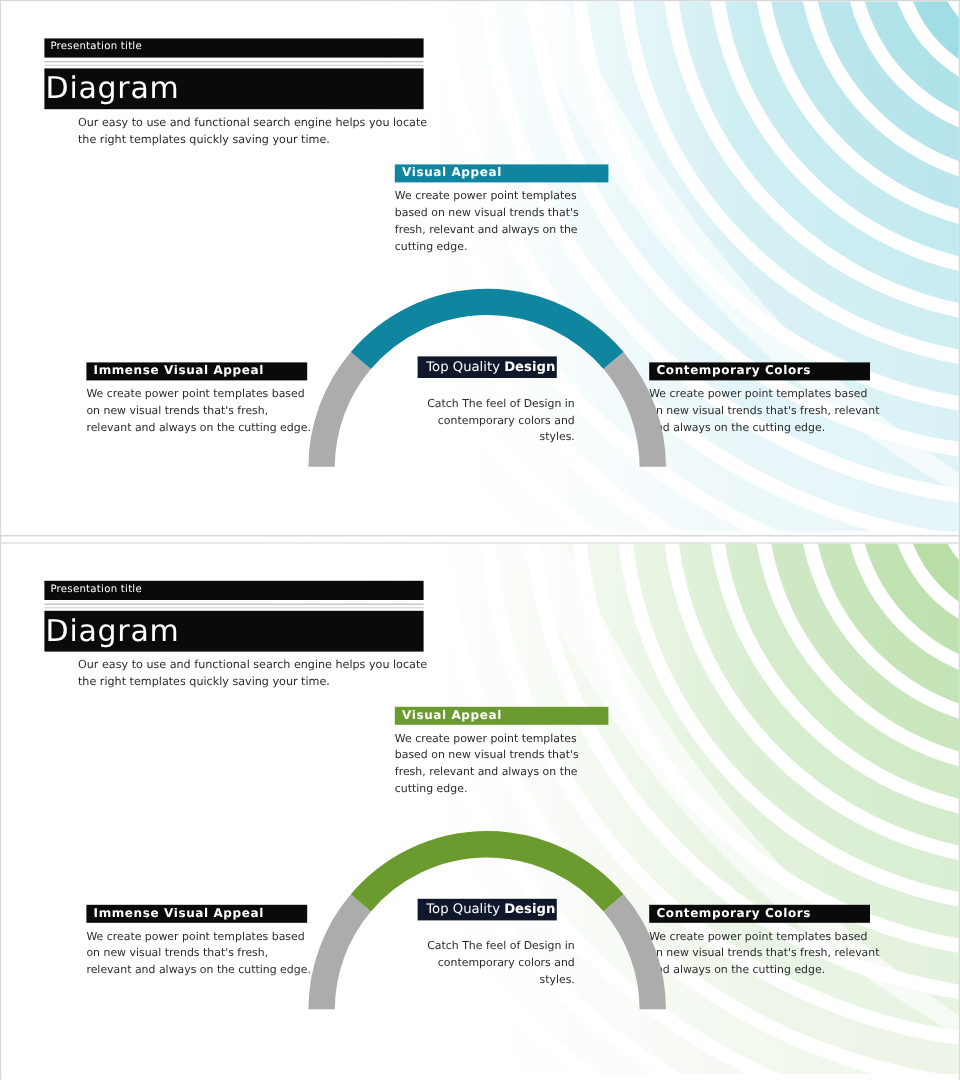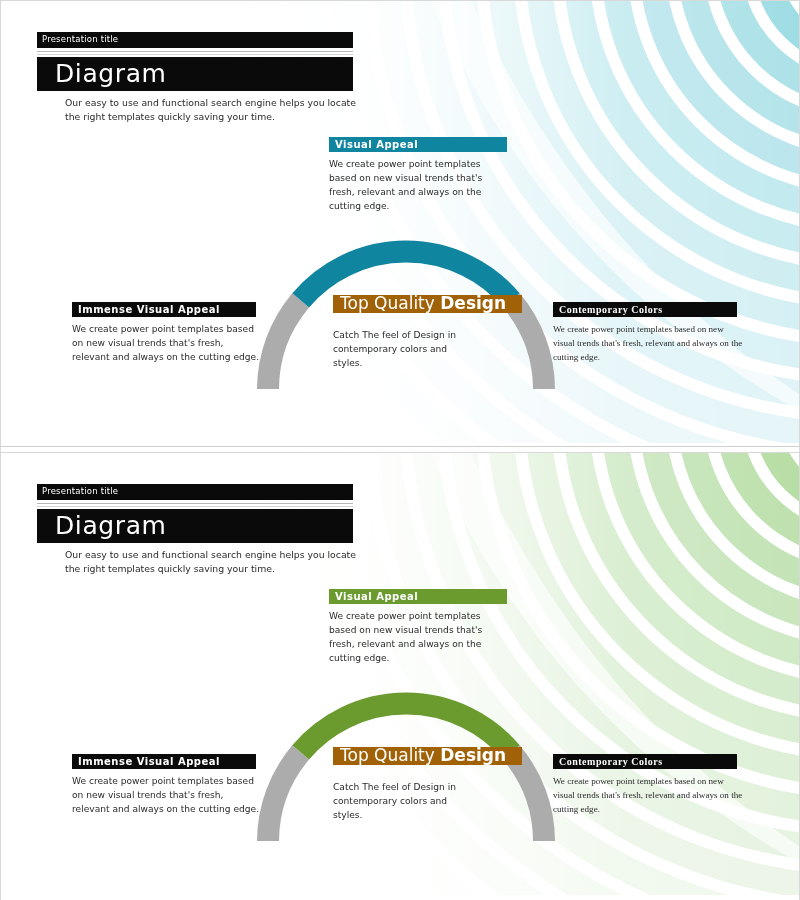--- a/index.html
+++ b/index.html
@@ -79,21 +79,21 @@
   }
   .hdr-title {
     margin-top: 2px;
     background: #0a0a0a;
     color: #ffffff;
     font-size: 25px;
     font-weight: 400;
     letter-spacing: .6px;
     height: 34px;
     line-height: 34px;
-    padding-left: 18px;
+    padding-left: 1px;
     box-sizing: border-box;
     overflow: hidden;
   }
   .hdr-sub {
     margin-top: 5px;
     color: #2a2a2a;
     font-size: 9.3px;
     line-height: 13.5px;
     width: 300px;
     margin-left: 28px;
@@ -125,48 +125,48 @@
   .callout--top { left: 328px; top: 136px; width: 178px; }
   .callout--top .callout-bar { width: 178px; }
   .callout--top .callout-body { width: 180px; }
 
   
   .callout--left { left: 71px; top: 301px; width: 184px; }
   .callout--left .callout-bar { width: 184px; }
   .callout--left .callout-body { width: 190px; }
 
   
-  .callout--right { left: 552px; top: 301px; width: 184px; font-family: Liberation Serif, serif; }
+  .callout--right { left: 540px; top: 301px; width: 184px; }
   .callout--right .callout-bar { width: 184px; }
   .callout--right .callout-body { width: 192px; }
 
   
   .center-block {
     position: absolute;
     left: 332px;
     top: 293px;
     width: 146px;
     text-align: center;
   }
   .center-bar {
     display: inline-block;
-    background: #a16207;
+    background: #0f172a;
     color: #ffffff;
-    font-size: 17px;
-    padding: 2px 16px 3px 7px;
+    font-size: 11px;
+    padding: 2px 1px 3px 7px;
     line-height: 13px;
     white-space: nowrap;
   }
   .center-bar b { font-weight: bold; }
   .center-body {
     margin-top: 15px;
     color: #2a2a2a;
     font-size: 9.1px;
     line-height: 14px;
-    text-align: left;
+    text-align: right;
     width: 146px;
   }
 
   
   .gauge {
     position: absolute;
     left: 255px;
     top: 228px;
     width: 300px;
     height: 165px;

